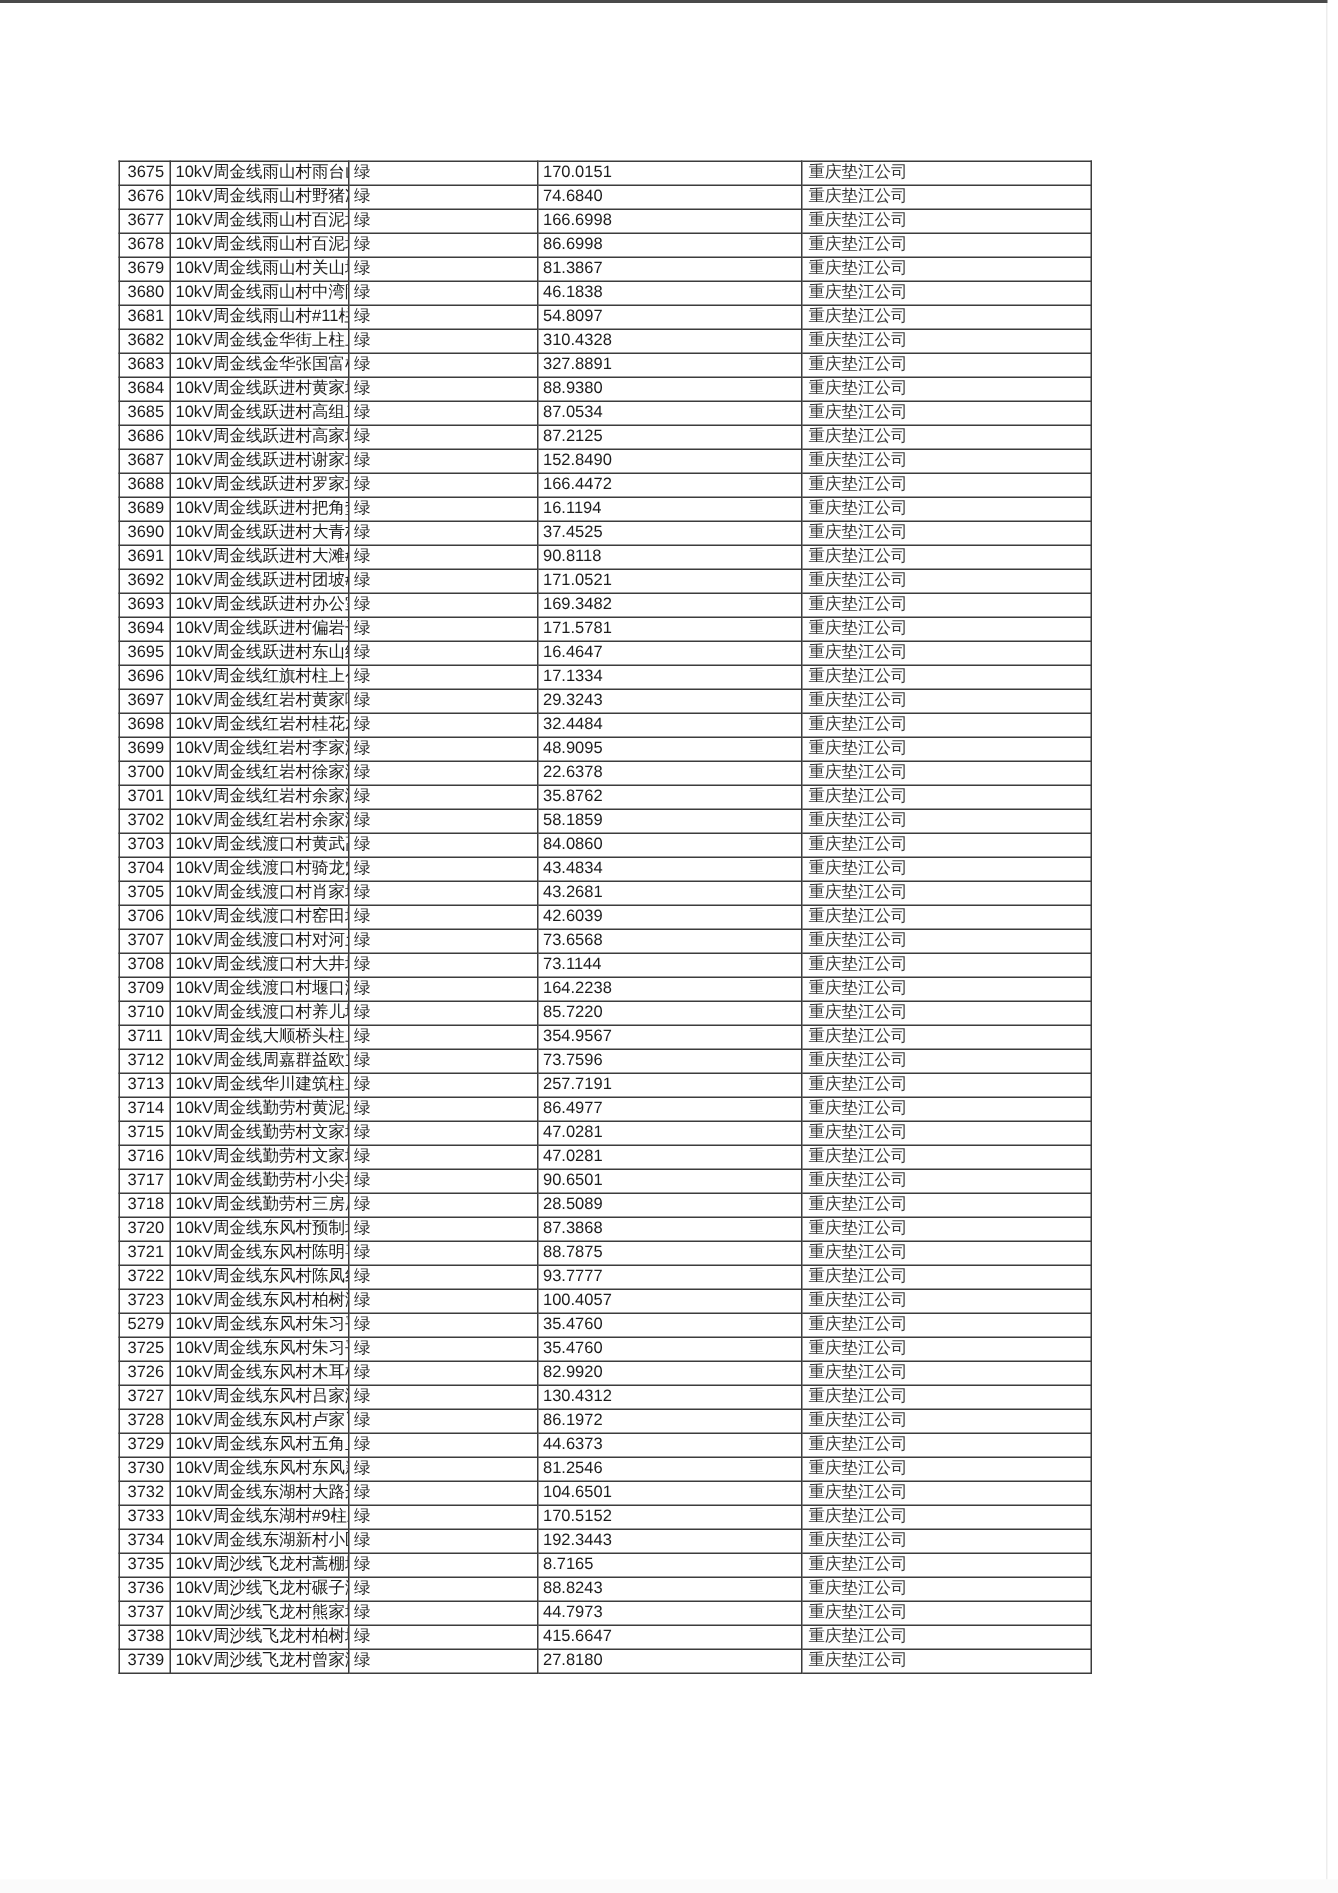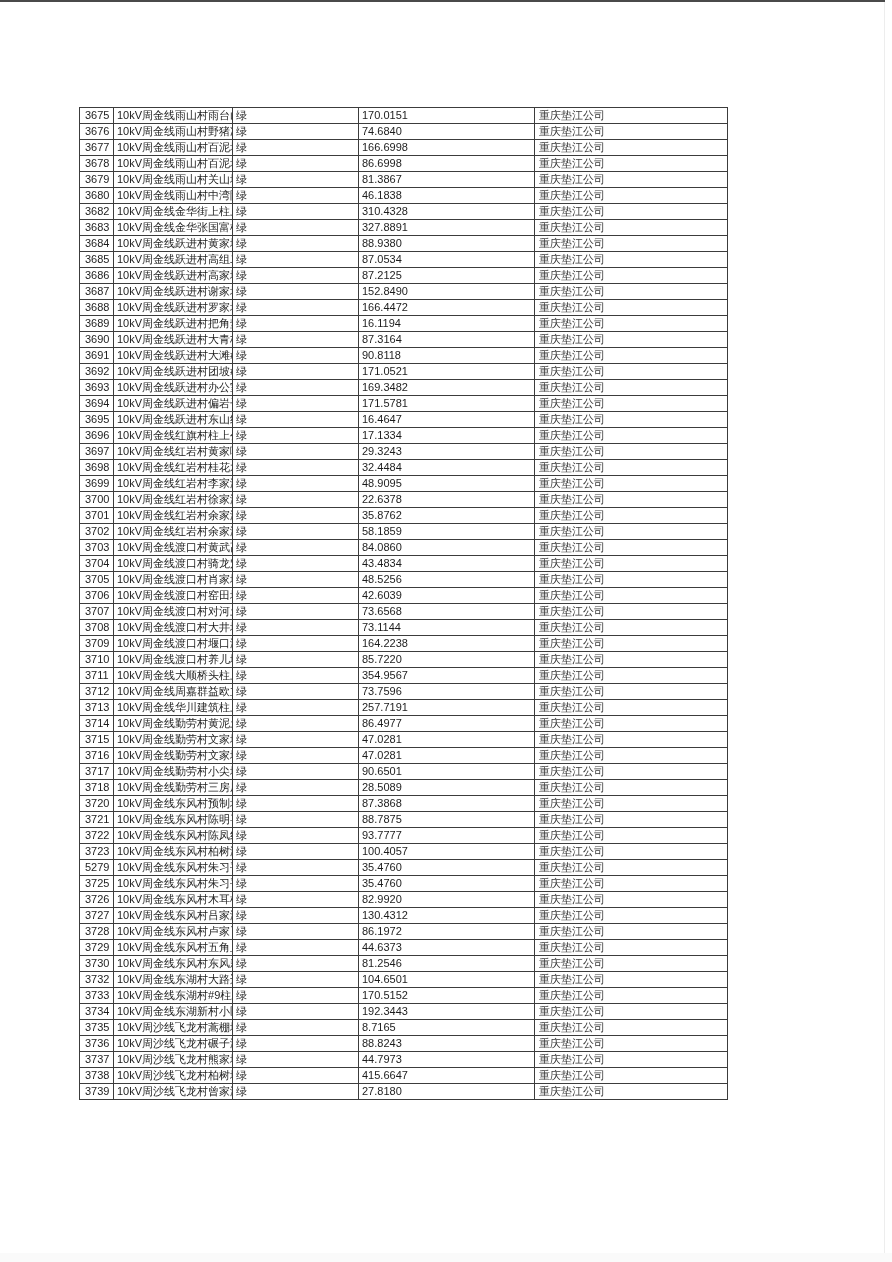--- a/index.html
+++ b/index.html
@@ -116,20 +116,27 @@
             <td class="col-company">重庆垫江公司</td>
           </tr>
           <tr>
             <td class="col-id">3680</td>
             <td class="col-name">10kV周金线雨山村中湾院</td>
             <td class="col-status">绿</td>
             <td class="col-value">46.1838</td>
             <td class="col-company">重庆垫江公司</td>
           </tr>
           <tr>
+            <td class="col-id">3681</td>
+            <td class="col-name">10kV周金线雨山村#11柱</td>
+            <td class="col-status">绿</td>
+            <td class="col-value">54.8097</td>
+            <td class="col-company">重庆垫江公司</td>
+          </tr>
+          <tr>
             <td class="col-id">3682</td>
             <td class="col-name">10kV周金线金华街上柱上</td>
             <td class="col-status">绿</td>
             <td class="col-value">310.4328</td>
             <td class="col-company">重庆垫江公司</td>
           </tr>
           <tr>
             <td class="col-id">3683</td>
             <td class="col-name">10kV周金线金华张国富柱</td>
             <td class="col-status">绿</td>
@@ -175,21 +182,21 @@
             <td class="col-id">3689</td>
             <td class="col-name">10kV周金线跃进村把角垫</td>
             <td class="col-status">绿</td>
             <td class="col-value">16.1194</td>
             <td class="col-company">重庆垫江公司</td>
           </tr>
           <tr>
             <td class="col-id">3690</td>
             <td class="col-name">10kV周金线跃进村大青杠</td>
             <td class="col-status">绿</td>
-            <td class="col-value">87.3164</td>
+            <td class="col-value">37.4525</td>
             <td class="col-company">重庆垫江公司</td>
           </tr>
           <tr>
             <td class="col-id">3691</td>
             <td class="col-name">10kV周金线跃进村大滩#1</td>
             <td class="col-status">绿</td>
             <td class="col-value">90.8118</td>
             <td class="col-company">重庆垫江公司</td>
           </tr>
           <tr>
@@ -280,21 +287,21 @@
             <td class="col-id">3704</td>
             <td class="col-name">10kV周金线渡口村骑龙穴</td>
             <td class="col-status">绿</td>
             <td class="col-value">43.4834</td>
             <td class="col-company">重庆垫江公司</td>
           </tr>
           <tr>
             <td class="col-id">3705</td>
             <td class="col-name">10kV周金线渡口村肖家坡</td>
             <td class="col-status">绿</td>
-            <td class="col-value">48.5256</td>
+            <td class="col-value">43.2681</td>
             <td class="col-company">重庆垫江公司</td>
           </tr>
           <tr>
             <td class="col-id">3706</td>
             <td class="col-name">10kV周金线渡口村窑田坎</td>
             <td class="col-status">绿</td>
             <td class="col-value">42.6039</td>
             <td class="col-company">重庆垫江公司</td>
           </tr>
           <tr>

